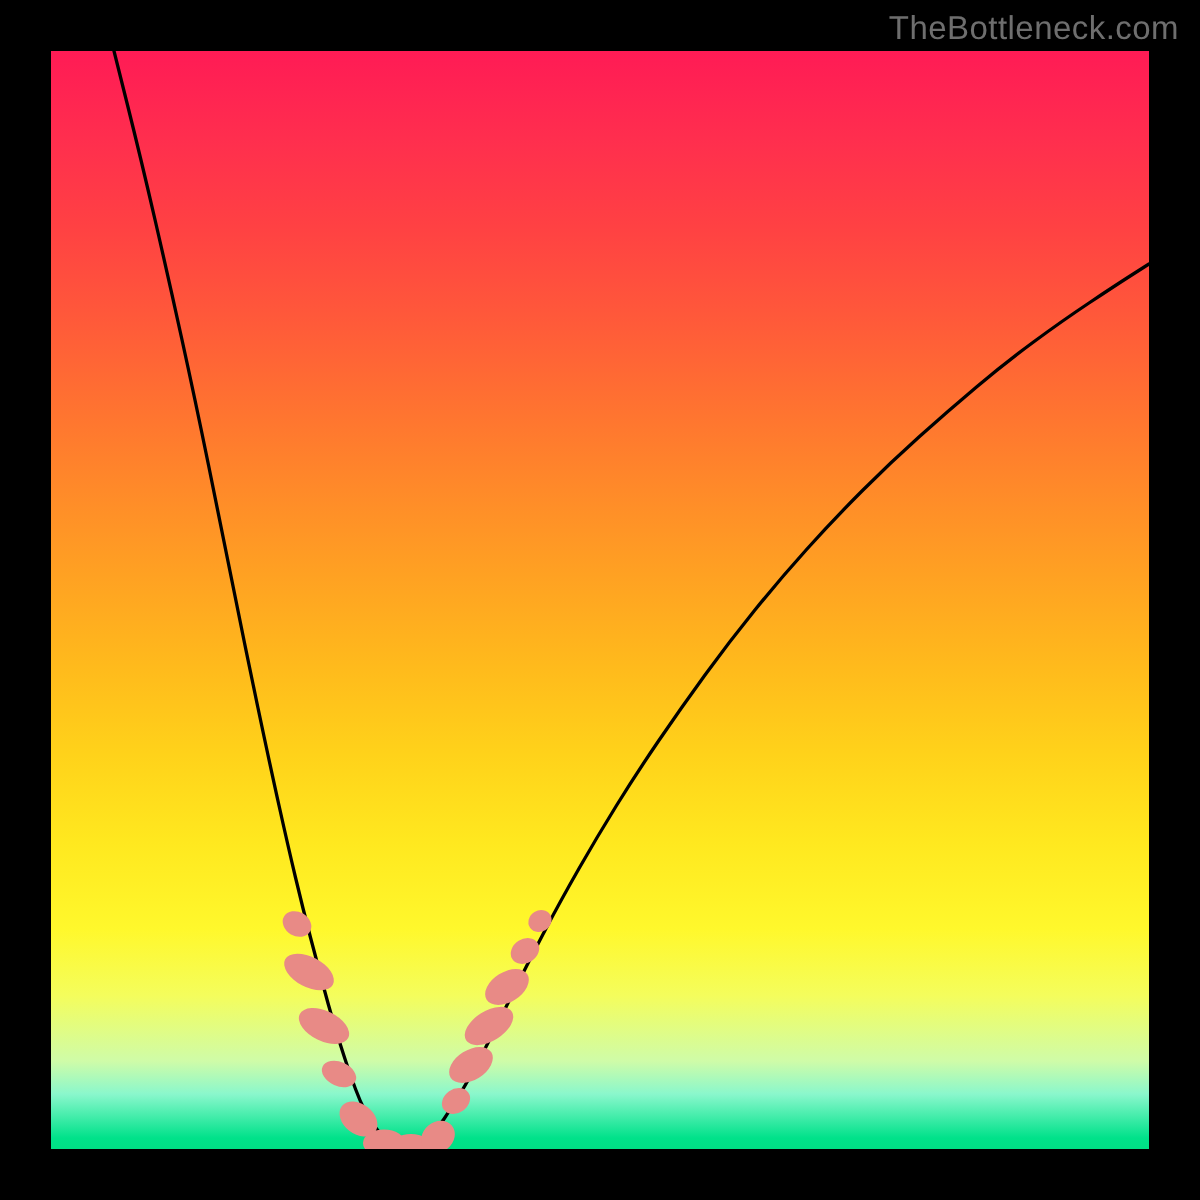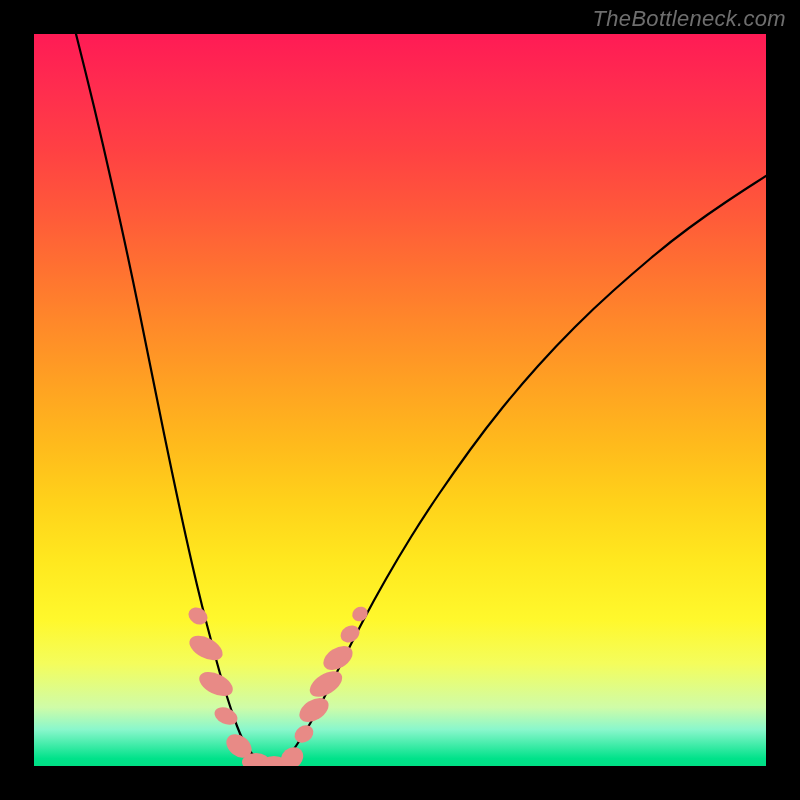--- a/index.html
+++ b/index.html
@@ -14,21 +14,20 @@
   }
   .watermark {
     position: absolute;
     top: 6px;
     right: 14px;
     color: #6e6e6e;
     font-size: 22px;
     font-weight: 500;
     z-index: 10;
     letter-spacing: 0.3px;
-    font-style: italic;
   }
   .plot-area {
     position: absolute;
     left: 34px;
     top: 34px;
     width: 732px;
     height: 732px;
     overflow: hidden;
   }
   .gradient-bg {

